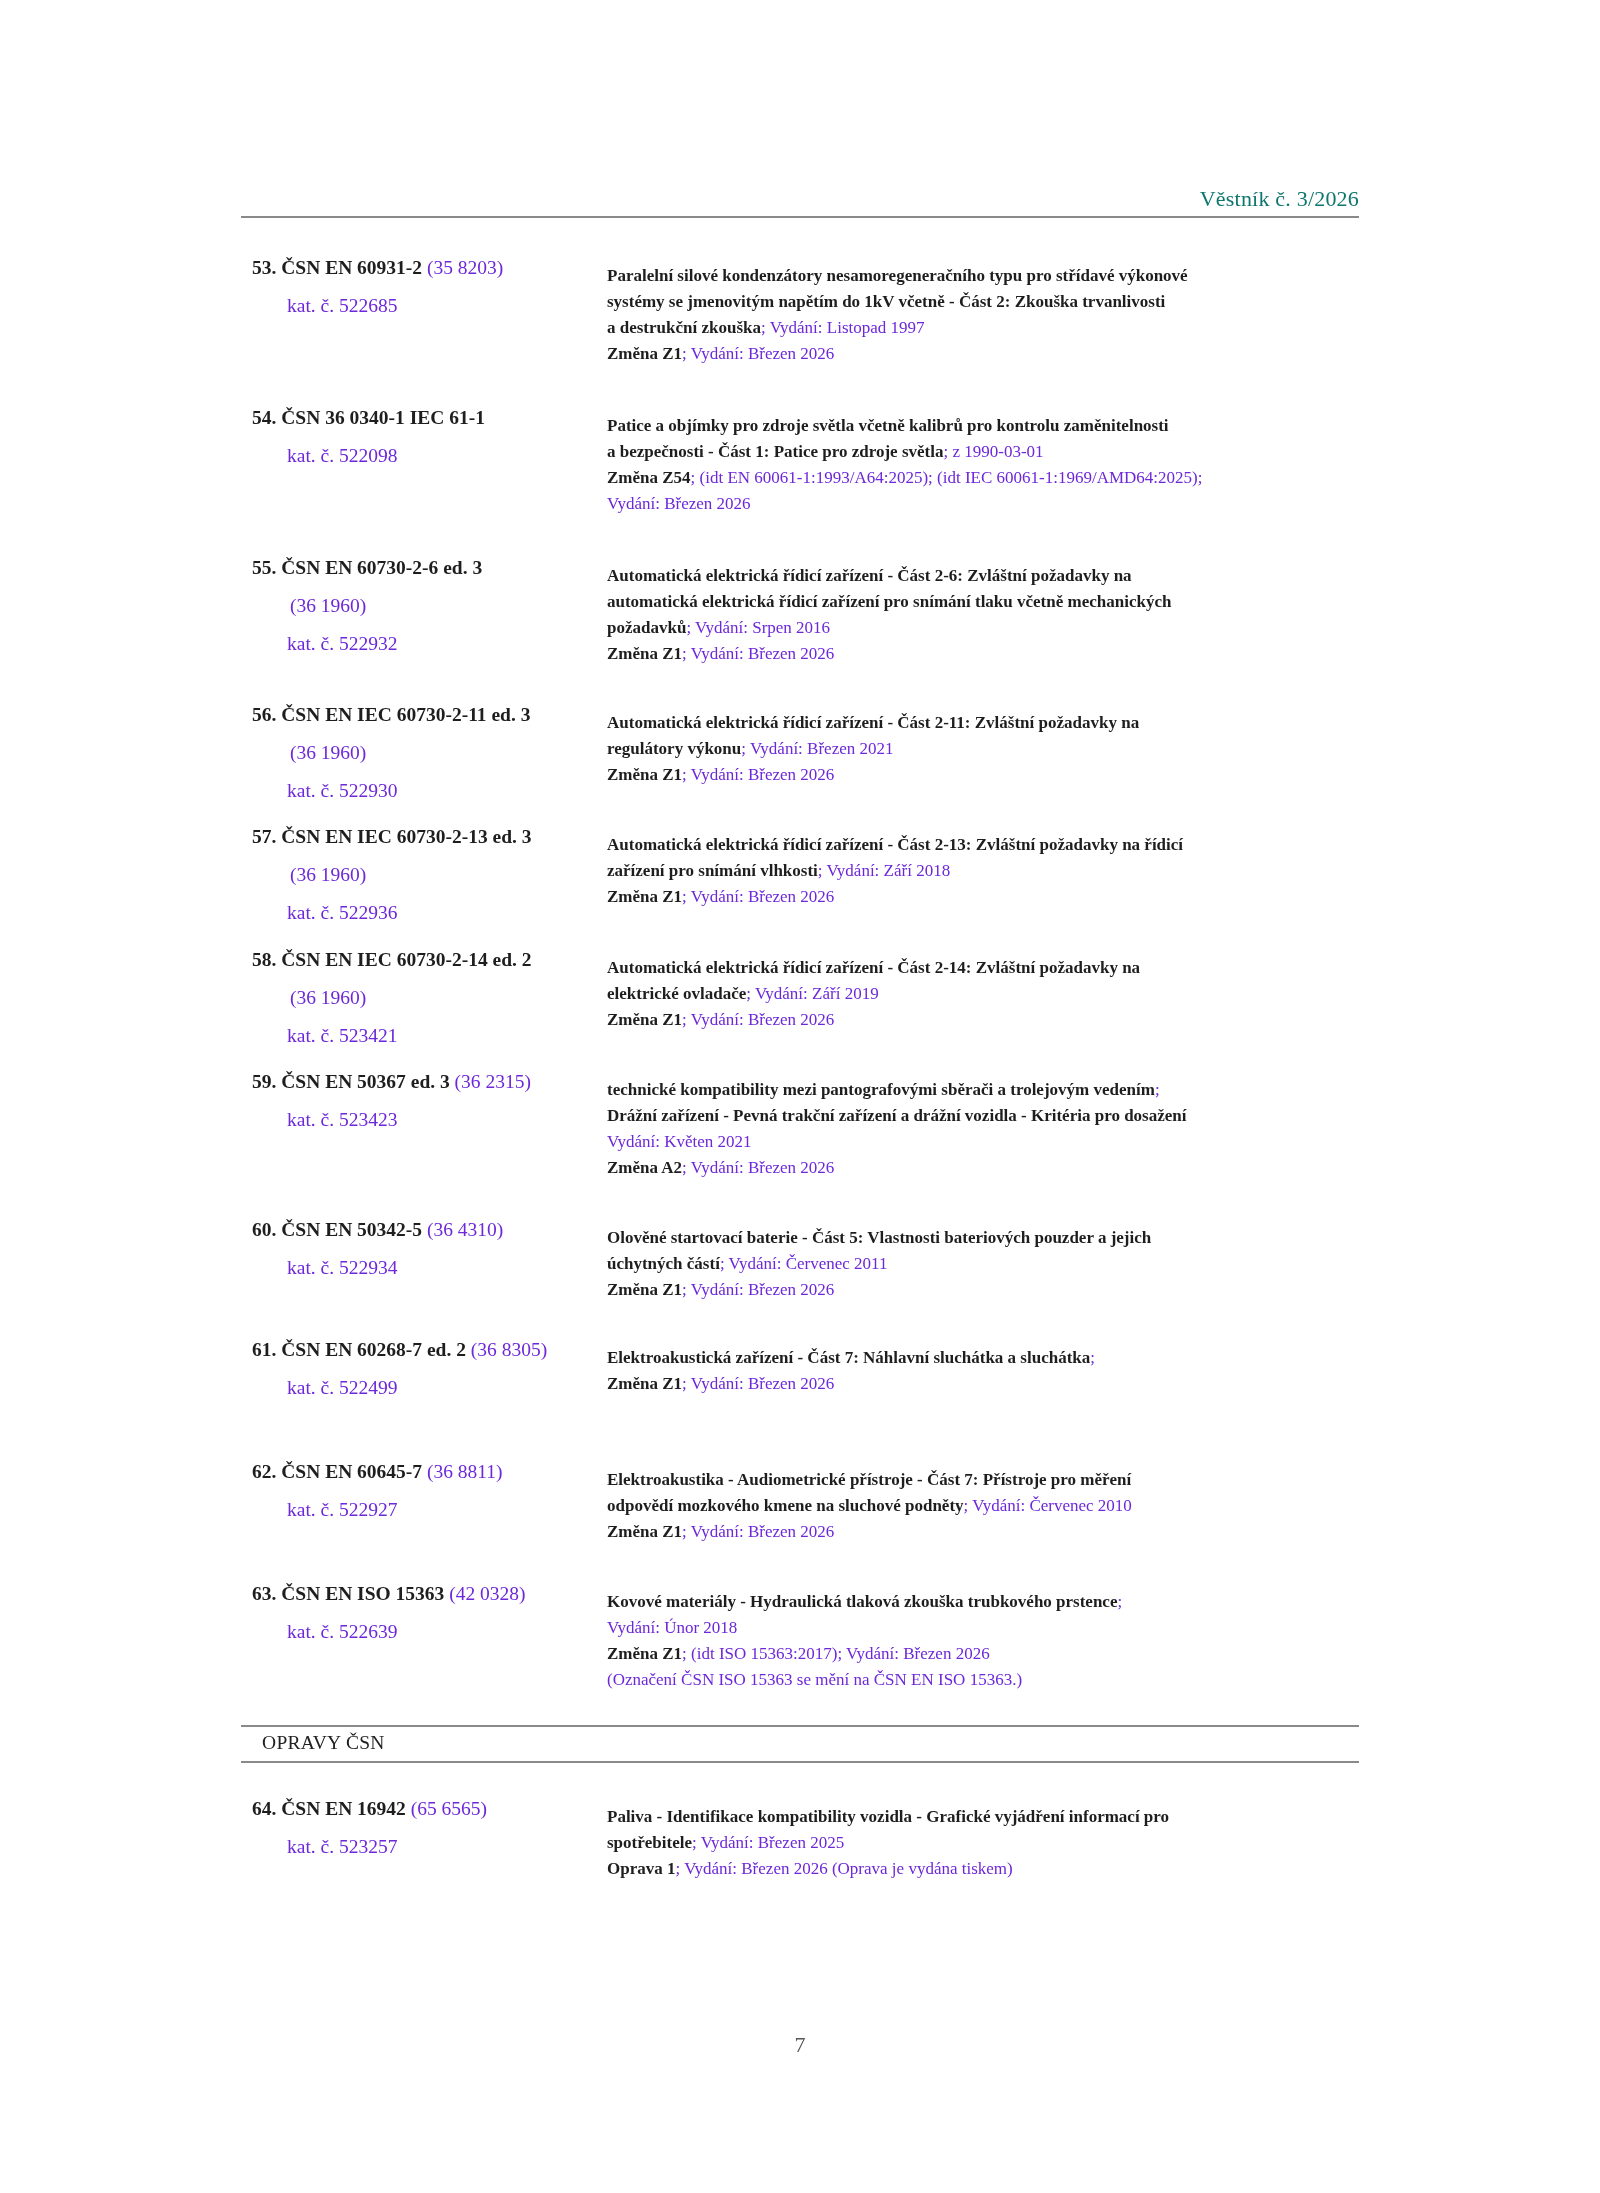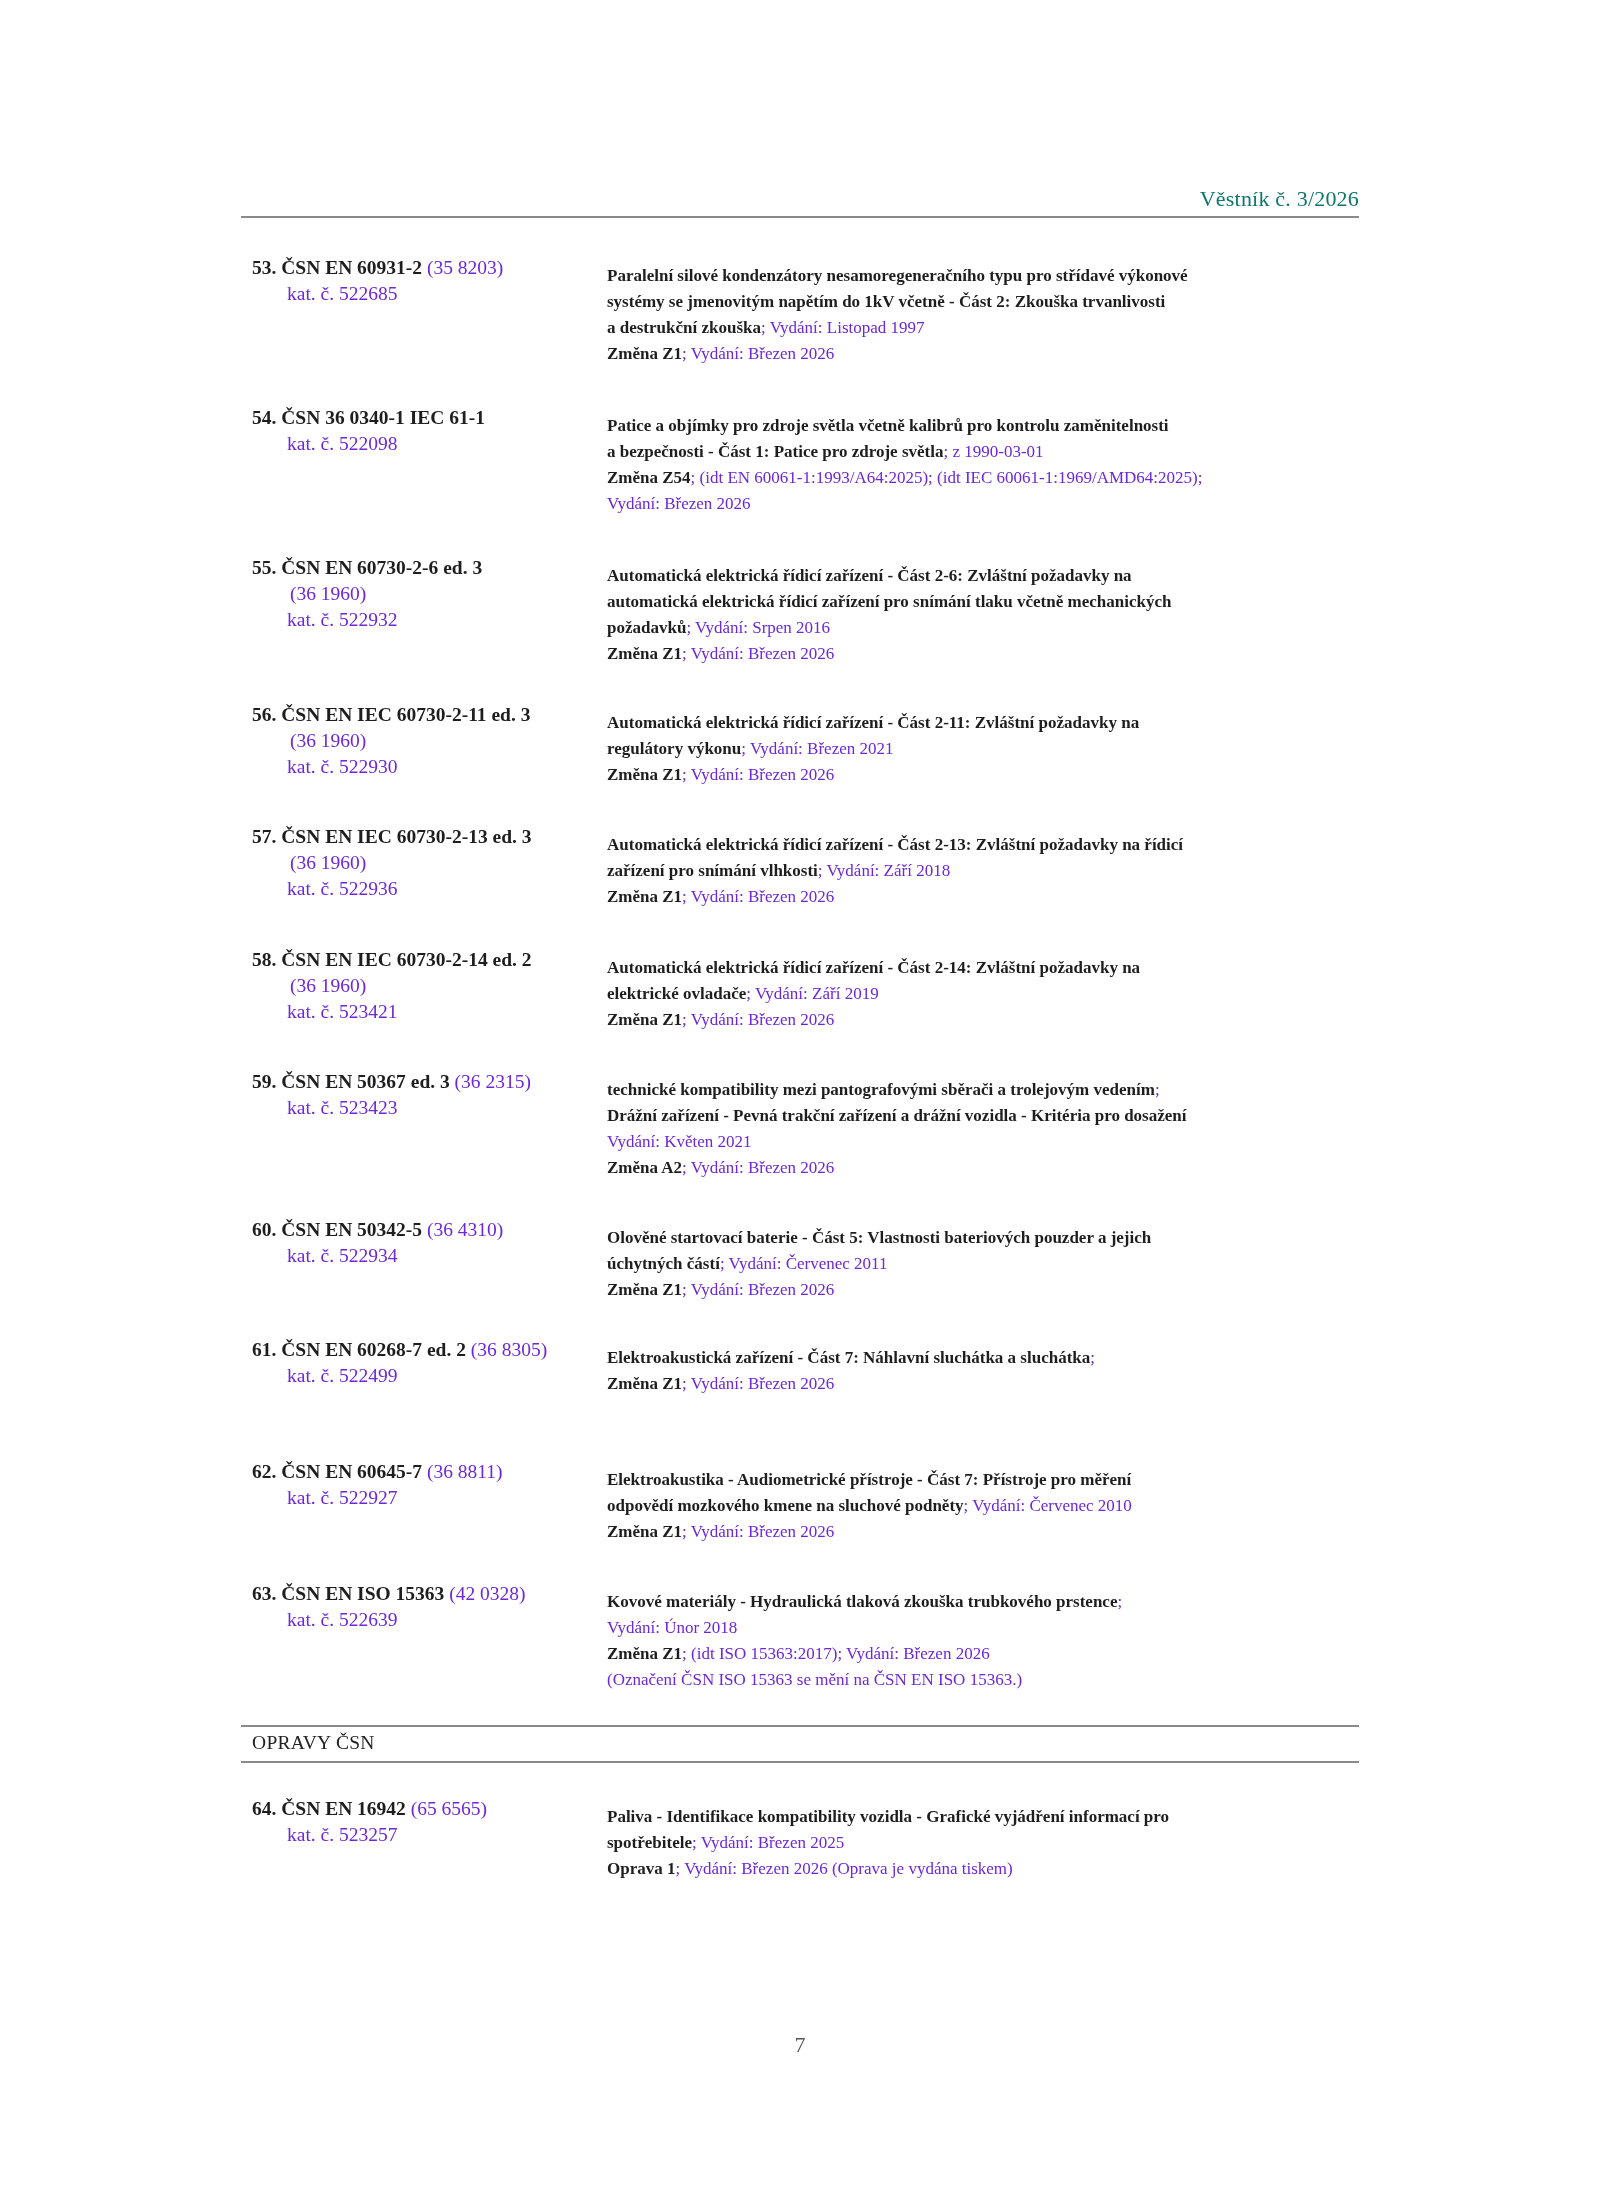--- a/index.html
+++ b/index.html
@@ -6,25 +6,25 @@
   body { width: 1600px; height: 2193px; position: relative; overflow: hidden;
          font-family: "Liberation Serif", "DejaVu Serif", serif; color: #555555; }
   .page-header { position: absolute; left: 241px; width: 1118px; top: 184px; height: 32px;
                  border-bottom: 2px solid #8a8a8a; }
   .header-title { position: absolute; right: 0; bottom: 4px; font-size: 22px; color: #0f766e; letter-spacing: 0.2px; }
   .entry { position: absolute; left: 252px; width: 1110px; }
   .entry .left { position: absolute; left: 0; top: 0; width: 350px; font-size: 19.5px; line-height: 26px; }
   .entry .right { position: absolute; left: 355px; top: 8px; width: 760px; font-size: 17px; line-height: 26px; }
   .b { font-weight: bold; color: #1e1e1e; margin-top: 12px; }
   .r { color: #6d28d9; }
-  .indent { padding-left: 35px; display: block; }
+  .indent { padding-left: 35px; display: block; margin-top: 12px; }
   .line { display: block; white-space: nowrap; }
   .section { position: absolute; left: 241px; width: 1118px; top: 1725px; height: 34px;
              border-top: 2px solid #8a8a8a; border-bottom: 2px solid #8a8a8a; }
-  .section-title { position: absolute; left: 11px; top: 5px; font-size: 19.5px; color: #222; letter-spacing: 0.3px; }
+  .section-title { position: absolute; left: 21px; top: 5px; font-size: 19.5px; color: #222; letter-spacing: 0.3px; }
   .page-number { position: absolute; left: 0; width: 1600px; top: 2032px; text-align: center; font-size: 22px; color: #555; }
 </style>
 </head>
 <body>
 
 <div class="page-header">
   <span class="header-title">Věstník č. 3/2026</span>
 </div>
 
 <div id="entries">

